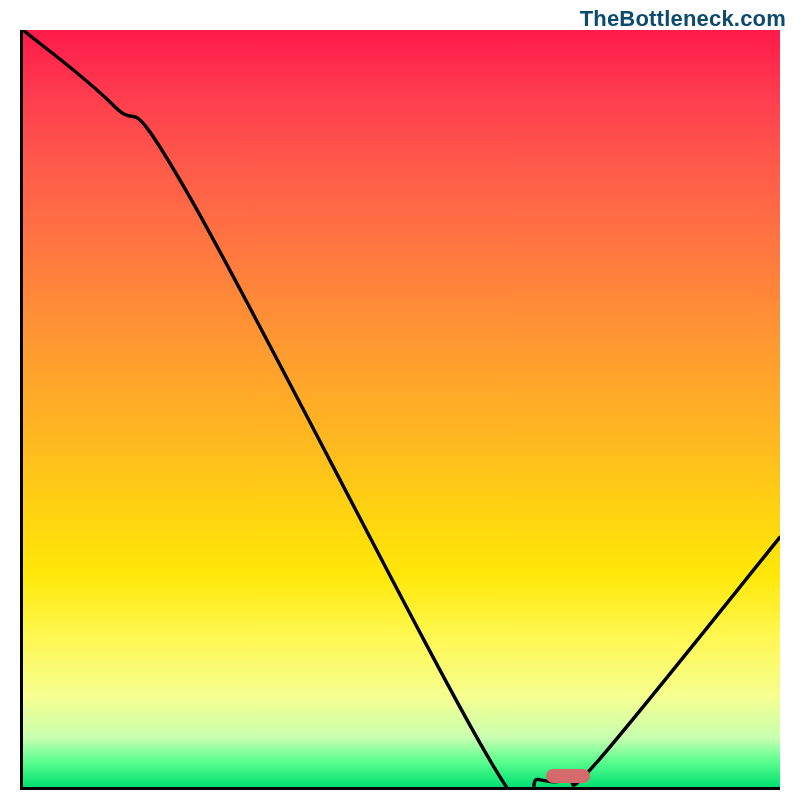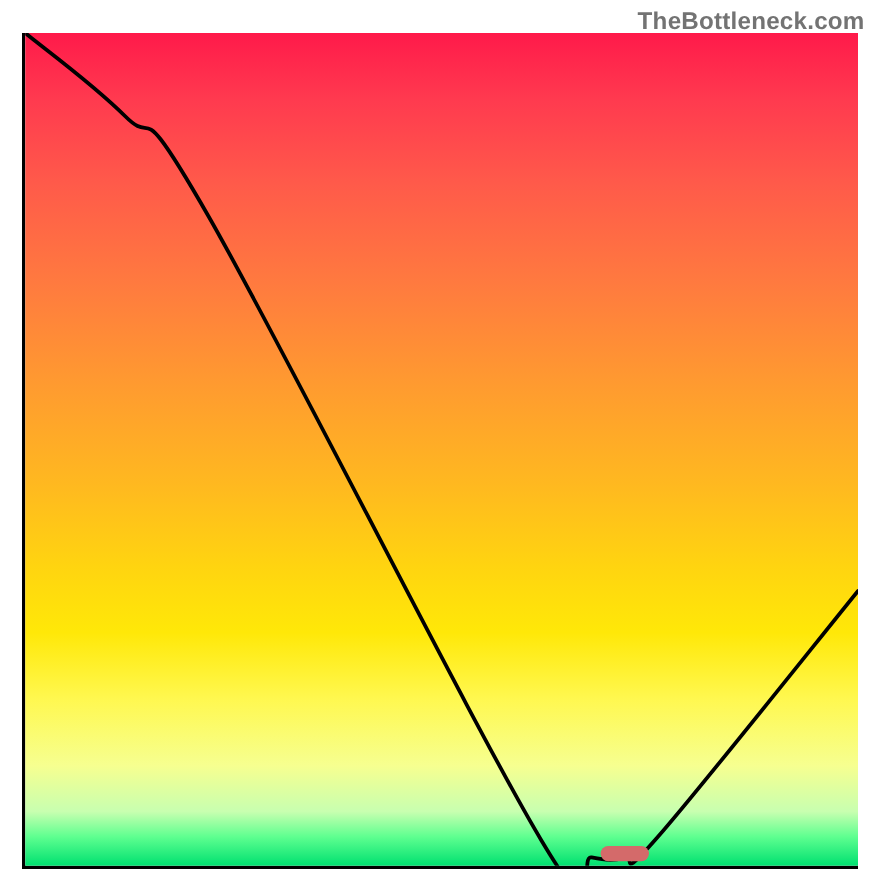--- a/index.html
+++ b/index.html
@@ -10,21 +10,21 @@
     height: 800px;
     position: relative;
     font-family: Arial, Helvetica, sans-serif;
   }
   .watermark {
     position: absolute;
     top: 6px;
     right: 14px;
     font-size: 22px;
     font-weight: 600;
-    color: #737373;
+    color: #0c4a6e;
     letter-spacing: 0.2px;
   }
   .chart-frame {
     position: absolute;
     left: 20px;
     top: 30px;
     width: 760px;
     height: 760px;
     border-left: 3px solid #000;
     border-bottom: 3px solid #000;

